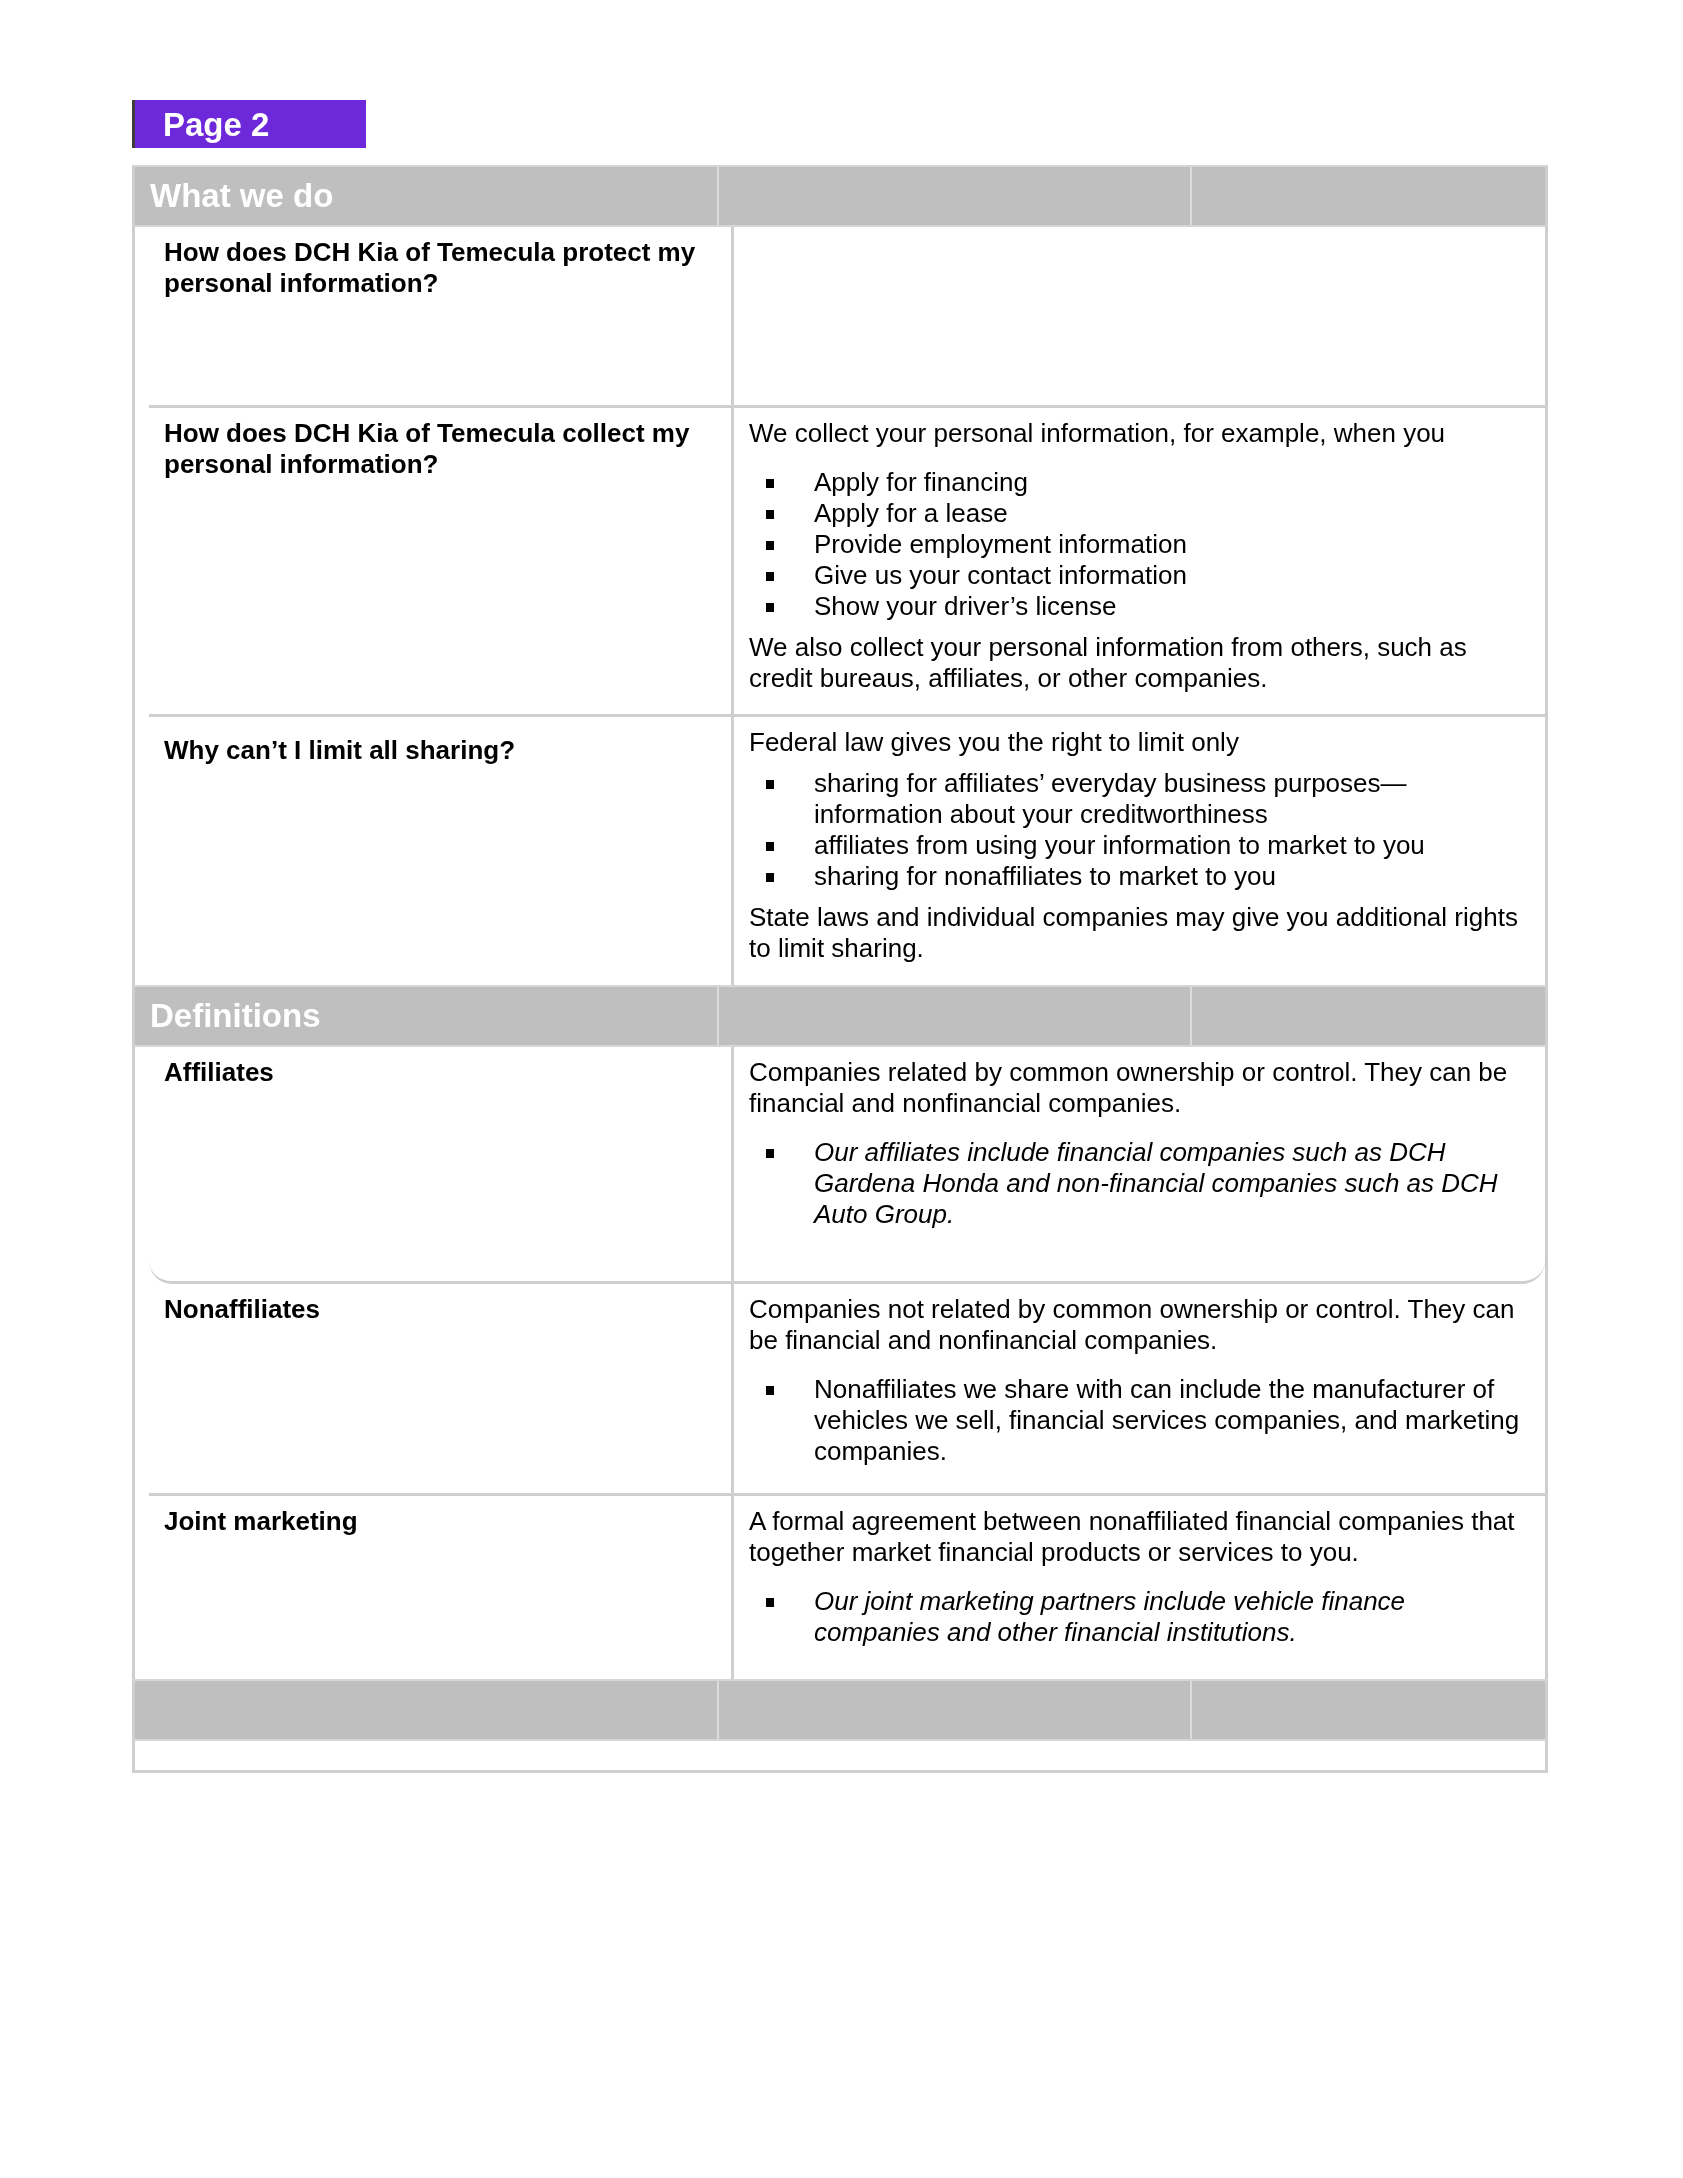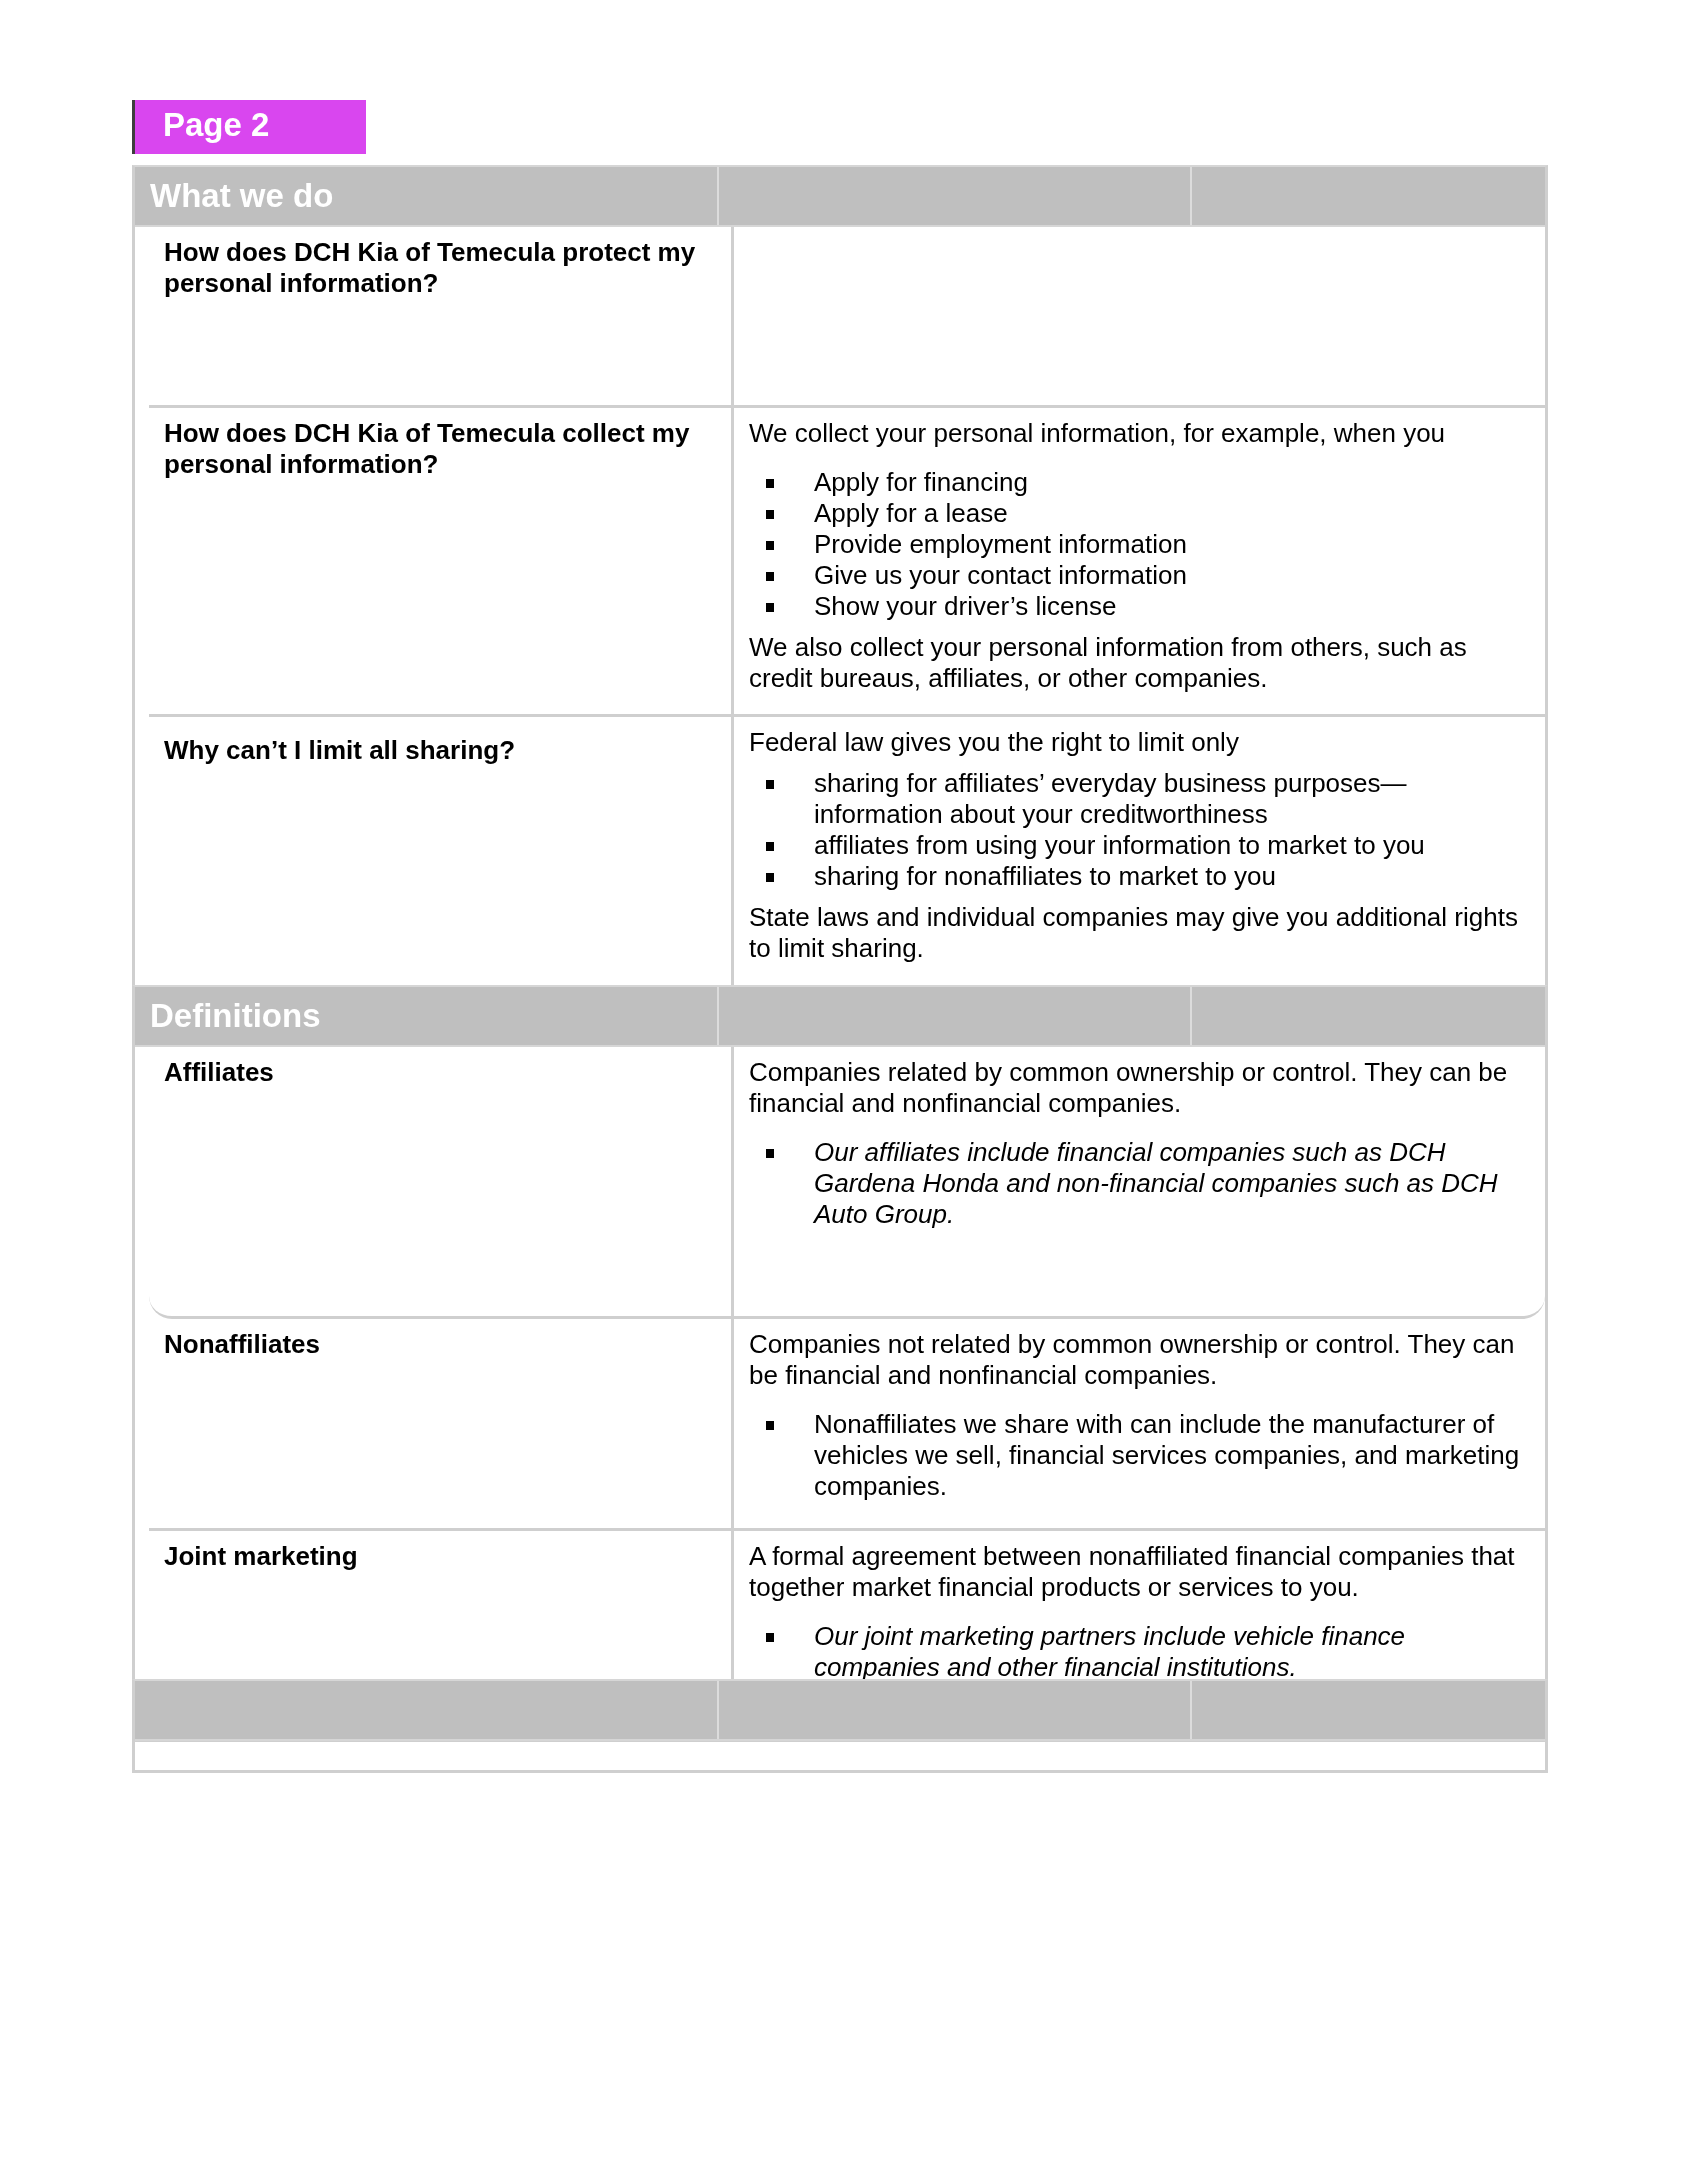--- a/index.html
+++ b/index.html
@@ -1,17 +1,17 @@
 <!DOCTYPE html>
 <html><head>
 <meta charset="utf-8">
 <style>
   html, body { margin: 0; padding: 0; background: #ffffff; }
   body { width: 1683px; height: 2178px; position: relative; font-family: "Liberation Sans", sans-serif; color: #000; }
-  .page-badge { position: absolute; left: 132px; top: 100px; width: 234px; height: 54px; background: #d946ef; border-left: 3px solid #3d3d3d; box-sizing: border-box; }
+  .page-badge { position: absolute; left: 132px; top: 100px; width: 234px; height: 48px; background: #6d28d9; border-left: 3px solid #3d3d3d; box-sizing: border-box; }
   .page-badge span { position: absolute; left: 28px; top: 6px; color: #fff; font-weight: bold; font-size: 33px; }
   .tbl { position: absolute; left: 132px; width: 1416px; box-sizing: border-box; border: 3px solid #cfcfcf; border-top: 2px solid #d6d6d6; }
   .hdr { position: relative; height: 58px; background: #bfbfbf; border-bottom: 2px solid #d6d6d6; }
   .hdr .c1 { position: absolute; left: 0; top: 0; width: 582px; height: 100%; border-right: 2px solid #dcdcdc; }
   .hdr .c2 { position: absolute; left: 584px; top: 0; width: 471px; height: 100%; border-right: 2px solid #dcdcdc; }
   .hdr .title { position: absolute; left: 15px; top: 10px; color: #fff; font-weight: bold; font-size: 33px; }
   .row { position: relative; border-bottom: 3px solid #cfcfcf; box-sizing: border-box; margin-left: 14px; }
   .row:last-child { border-bottom: none; }
   .row .left { position: absolute; left: 0; top: 0; bottom: 0; width: 582px; border-right: 3px solid #cfcfcf; }
   .row .q { position: absolute; left: 15px; top: 10px; right: 15px; font-weight: bold; font-size: 26px; line-height: 31px; }
@@ -76,21 +76,21 @@
   </div>
 </div>
 
 <div class="tbl" style="top:985px;">
   <div class="hdr">
     <div class="c1"></div>
     <div class="c2"></div>
     <span class="title">Definitions</span>
   </div>
 
-  <div class="row" style="height:272px;border-radius:23px;">
+  <div class="row" style="height:237px;border-radius:23px;">
     <div class="left">
         <div class="q">Affiliates</div>
       </div>
     <div class="right">
       <p>Companies related by common ownership or control. They can be financial and nonfinancial companies.</p>
       <ul style="margin-top:18px;">
         <li class="ital">Our affiliates include financial companies such as DCH Gardena Honda and non-financial companies such as DCH Auto Group.</li>
       </ul>
     </div>
   </div>

